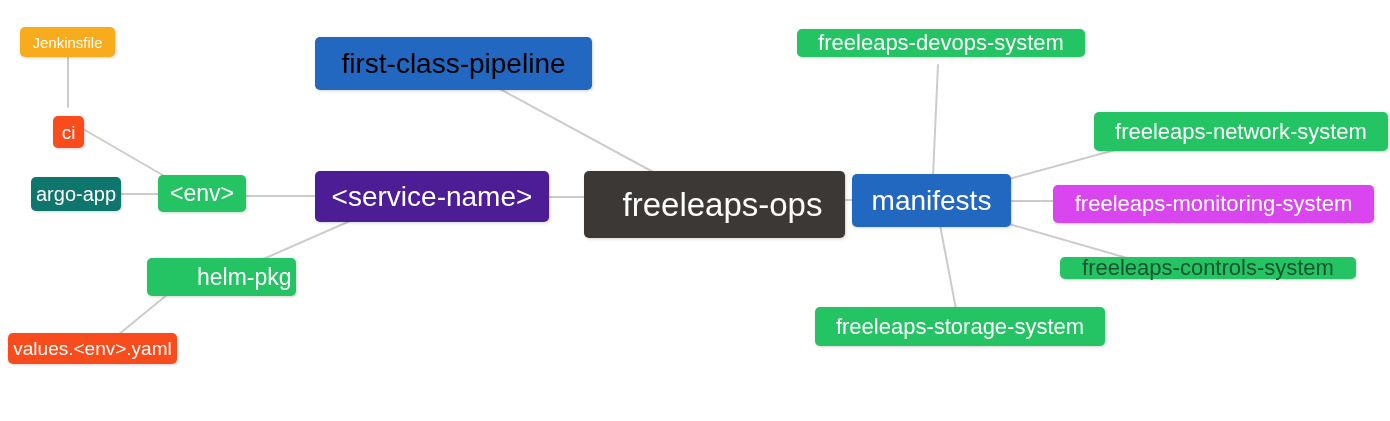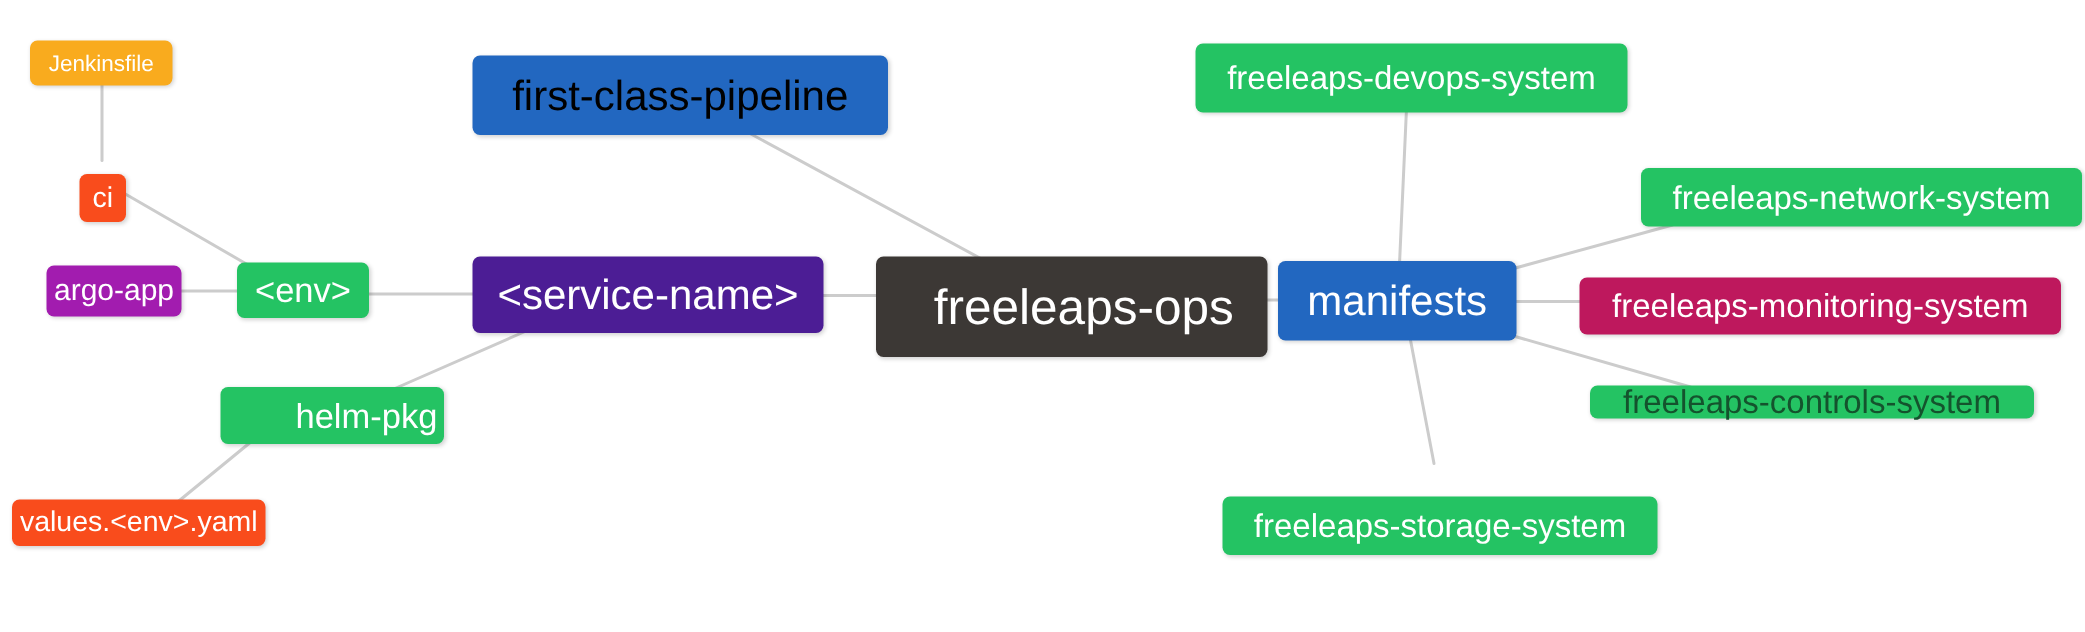--- a/index.html
+++ b/index.html
@@ -61,21 +61,21 @@
       <line x1="1009" y1="224" x2="1127" y2="258" stroke="#cccccc" stroke-width="2" stroke-linecap="round"></line>
       <line x1="940" y1="225" x2="956" y2="309" stroke="#cccccc" stroke-width="2" stroke-linecap="round"></line>
     </svg>
   <div id="nodes-layer">
       <div class="node" style="left: 20px; top: 27px; min-width: 95px; height: 30px; font-size: 15px; background: rgb(249, 171, 30); color: rgb(255, 255, 255);">
         <span class="node-label">Jenkinsfile</span>
       </div>
       <div class="node" style="left: 53px; top: 105px; min-width: 31px; height: 32px; font-size: 19px; background: rgb(249, 76, 28); color: rgb(255, 255, 255); margin-top: 11px;">
         <span class="node-label">ci</span>
       </div>
-      <div class="node" style="left: 31px; top: 177px; min-width: 90px; height: 34px; font-size: 20px; background: #a21caf; color: rgb(255, 255, 255);">
+      <div class="node" style="left: 31px; top: 177px; min-width: 90px; height: 34px; font-size: 20px; background: #0f766e; color: rgb(255, 255, 255);">
         <span class="node-label">argo-app</span>
       </div>
       <div class="node" style="left: 158px; top: 175px; min-width: 88px; height: 37px; font-size: 23px; background: rgb(36, 195, 99); color: rgb(255, 255, 255);">
         <span class="node-label">&lt;env&gt;</span>
       </div>
       <div class="node" style="left: 147px; top: 258px; min-width: 117px; height: 38px; font-size: 23px; background: rgb(36, 195, 99); color: rgb(255, 255, 255); padding-left: 46px;">
         <span class="node-label">helm-pkg</span>
       </div>
       <div class="node" style="left: 8px; top: 333px; min-width: 169px; height: 31px; font-size: 19px; background: rgb(249, 76, 28); color: rgb(255, 255, 255);">
         <span class="node-label">values.&lt;env&gt;.yaml</span>
@@ -85,29 +85,29 @@
       </div>
       <div class="node" style="left: 315px; top: 171px; min-width: 234px; height: 51px; font-size: 28px; background: #4c1d95; color: rgb(255, 255, 255);">
         <span class="node-label">&lt;service-name&gt;</span>
       </div>
       <div class="node" style="left: 584px; top: 171px; min-width: 261px; height: 67px; font-size: 33px; background: rgb(60, 56, 53); color: rgb(255, 255, 255); padding-left: 16px;">
         <span class="node-label">freeleaps-ops</span>
       </div>
       <div class="node" style="left: 852px; top: 174px; min-width: 159px; height: 53px; font-size: 28px; background: rgb(34, 103, 192); color: rgb(255, 255, 255);">
         <span class="node-label">manifests</span>
       </div>
-      <div class="node" style="left: 797px; top: 29px; min-width: 288px; height: 46px; font-size: 22px; background: rgb(36, 195, 99); color: rgb(255, 255, 255);">
+      <div class="node" style="left: 797px; top: 29px; min-width: 288px; height: 28px; font-size: 22px; background: rgb(36, 195, 99); color: rgb(255, 255, 255);">
         <span class="node-label">freeleaps-devops-system</span>
       </div>
       <div class="node" style="left: 1054px; top: 112px; min-width: 294px; height: 39px; font-size: 22px; background: rgb(36, 195, 99); color: rgb(255, 255, 255); margin-left: 40px;">
         <span class="node-label">freeleaps-network-system</span>
       </div>
-      <div class="node" style="left: 1053px; top: 185px; min-width: 321px; height: 38px; font-size: 22px; background: #be185d; color: rgb(255, 255, 255);">
+      <div class="node" style="left: 1053px; top: 185px; min-width: 321px; height: 38px; font-size: 22px; background: #d946ef; color: rgb(255, 255, 255);">
         <span class="node-label">freeleaps-monitoring-system</span>
       </div>
       <div class="node" style="left: 1060px; top: 257px; min-width: 296px; height: 22px; font-size: 22px; background: rgb(36, 195, 99); color: #14532d;">
         <span class="node-label">freeleaps-controls-system</span>
       </div>
-      <div class="node" style="left: 815px; top: 307px; min-width: 290px; height: 39px; font-size: 22px; background: rgb(36, 195, 99); color: rgb(255, 255, 255); margin-top: 24px;">
+      <div class="node" style="left: 815px; top: 307px; min-width: 290px; height: 39px; font-size: 22px; background: rgb(36, 195, 99); color: rgb(255, 255, 255);">
         <span class="node-label">freeleaps-storage-system</span>
       </div>
     </div>
 </div>
 
 </body></html>

